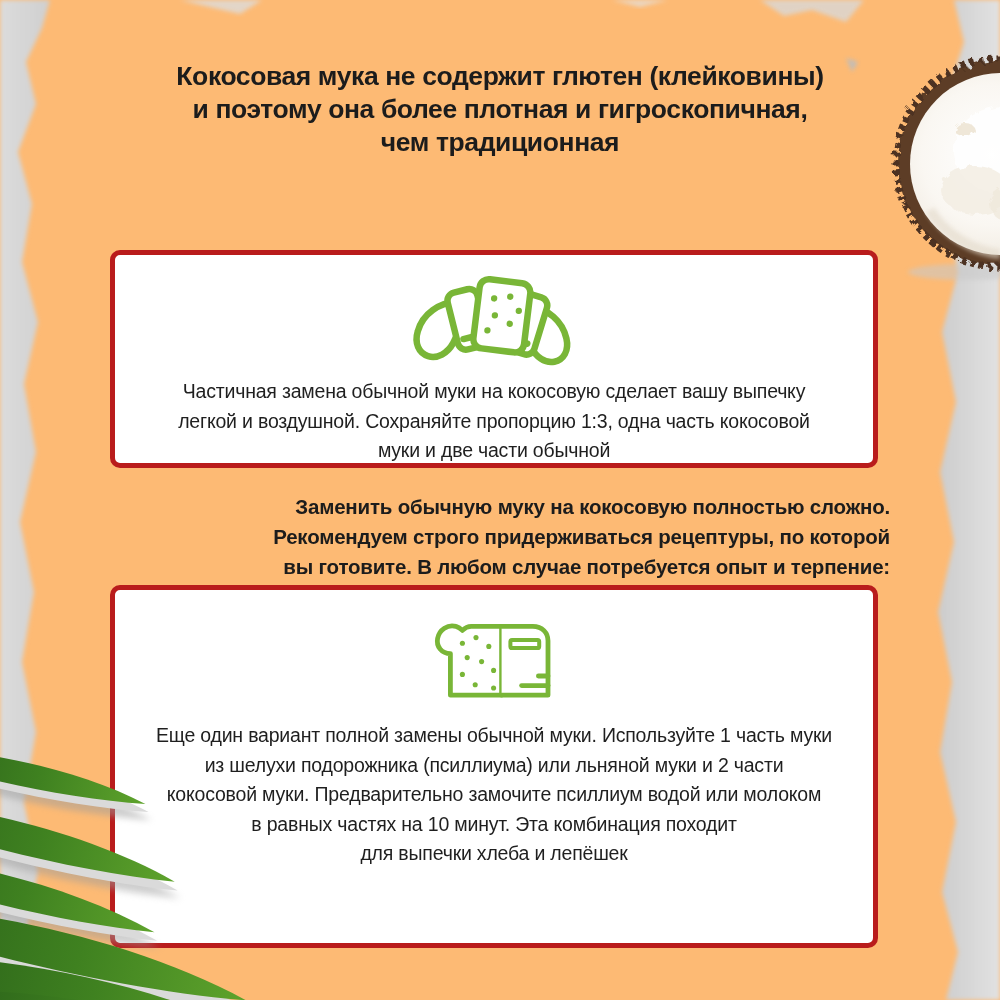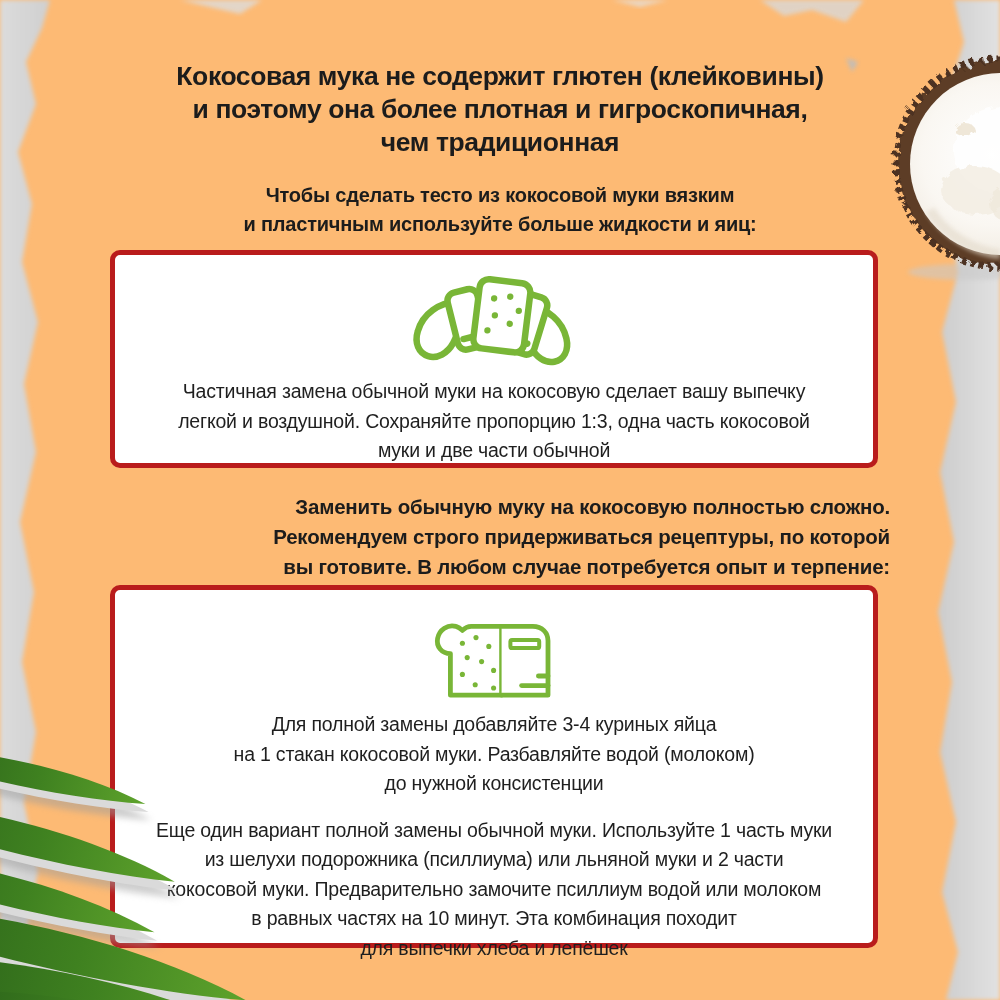--- a/index.html
+++ b/index.html
@@ -82,22 +82,20 @@
     <path d="M930,210 C945,235 975,252 1000,254" stroke="#e3dacb" stroke-width="10" fill="none" opacity="0.6" filter="url(#soft)"></path>
     <ellipse cx="1005" cy="150" rx="52" ry="44" fill="#ffffff" opacity="0.9" filter="url(#fuzz)"></ellipse>
     <ellipse cx="975" cy="190" rx="34" ry="24" fill="#f3ede2" opacity="0.8" filter="url(#fuzz)"></ellipse>
     <ellipse cx="1020" cy="205" rx="30" ry="20" fill="#efe8da" opacity="0.7" filter="url(#fuzz)"></ellipse>
     <ellipse cx="965" cy="130" rx="10" ry="7" fill="#ece2cf" opacity="0.8" filter="url(#fuzz)"></ellipse>
   </svg>
 
   <div class="abs content title pre">Кокосовая мука не содержит глютен (клейковины)
 и поэтому она более плотная и гигроскопичная,
 чем традиционная</div>
-  <div class="abs content subtitle pre">Чтобы сделать тесто из кокосовой муки вязким
-и пластичным используйте больше жидкости и яиц:</div>
 
   <div id="tip-card-1" class="abs content tip-card">
     <svg class="card-icon" width="200" height="104" viewBox="0 0 190 112">
       <g fill="#ffffff" stroke="#79b637" stroke-width="7" stroke-linejoin="round" stroke-linecap="round">
         <path d="M57,38 C36,37 18,51 13,69 C9,82 14,93 24,96 C34,99 45,93 51,82 C56,73 59,62 59,52 Z"></path>
         <path d="M132,42 C153,44 169,59 173,77 C176,90 170,100 160,102 C150,104 140,97 135,86 C131,77 129,66 130,56 Z"></path>
         <g transform="rotate(-14 66 56)">
           <rect x="50" y="25" width="33" height="63" rx="9"></rect>
           <line x1="57" y1="76" x2="74" y2="76"></line>
         </g>
@@ -142,23 +140,20 @@
           <circle cx="65" cy="32" r="3.2"></circle>
         <circle cx="81" cy="43" r="3.2"></circle>
           <circle cx="54" cy="57" r="3.2"></circle>
         <circle cx="72" cy="62" r="3.2"></circle>
           <circle cx="87" cy="73" r="3.2"></circle>
         <circle cx="48" cy="78" r="3.2"></circle>
           <circle cx="64" cy="91" r="3.2"></circle>
         <circle cx="87" cy="95" r="3.2"></circle>
       </g>
     </svg>
-    <div class="body-text pre">Для полной замены добавляйте 3-4 куриных яйца
-на 1 стакан кокосовой муки. Разбавляйте водой (молоком)
-до нужной консистенции</div>
     <div class="body-text pre p2">Еще один вариант полной замены обычной муки. Используйте 1 часть муки
 из шелухи подорожника (псиллиума) или льняной муки и 2 части
 кокосовой муки. Предварительно замочите псиллиум водой или молоком
 в равных частях на 10 минут. Эта комбинация походит
 для выпечки хлеба и лепёшек</div>
   </div>
 
   <svg id="palm-leaves" class="abs" width="360" height="265" viewBox="0 0 360 265">
     <defs>
       <linearGradient id="leaf" x1="0" y1="0" x2="1" y2="0">

